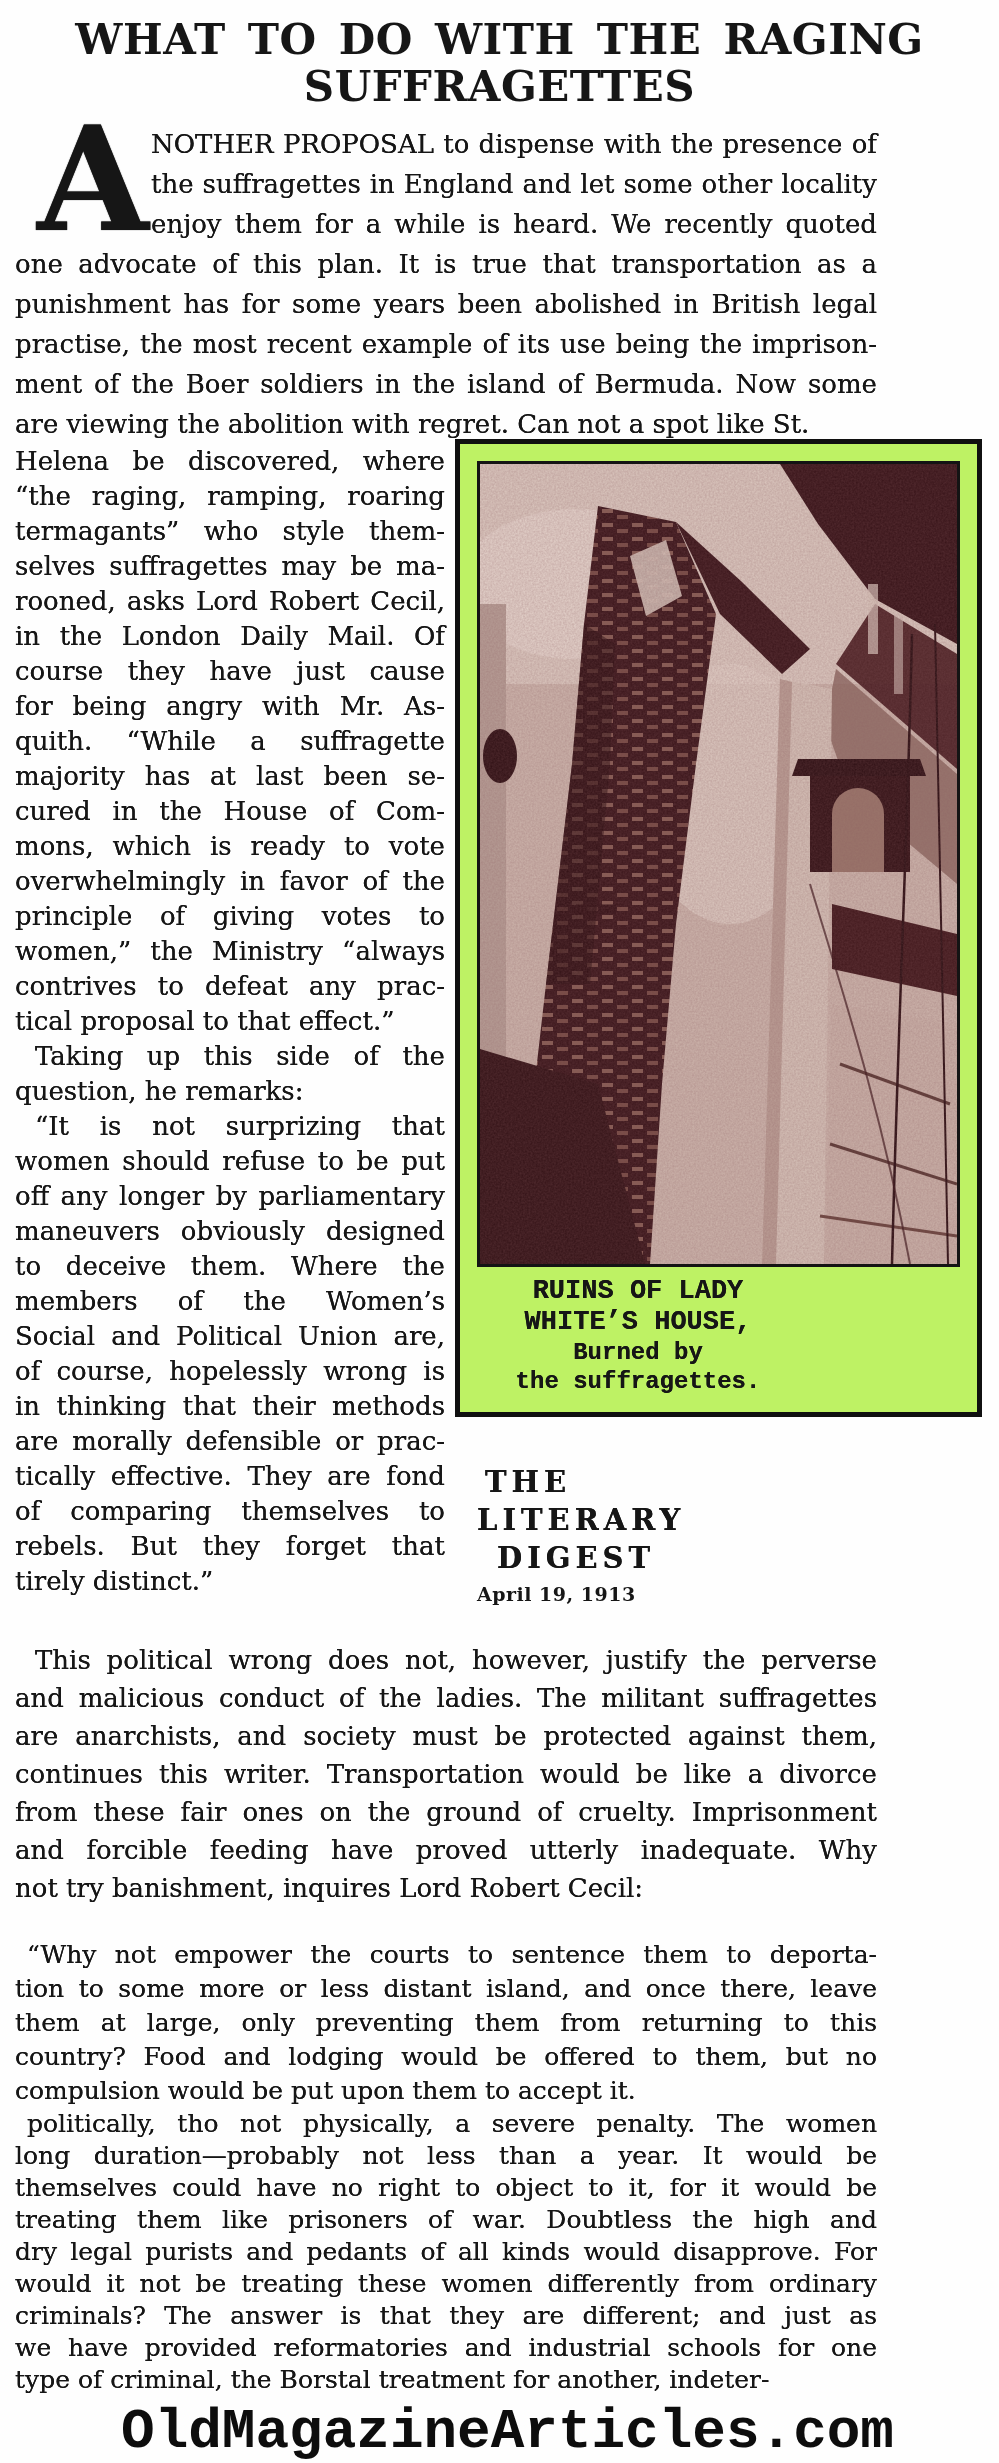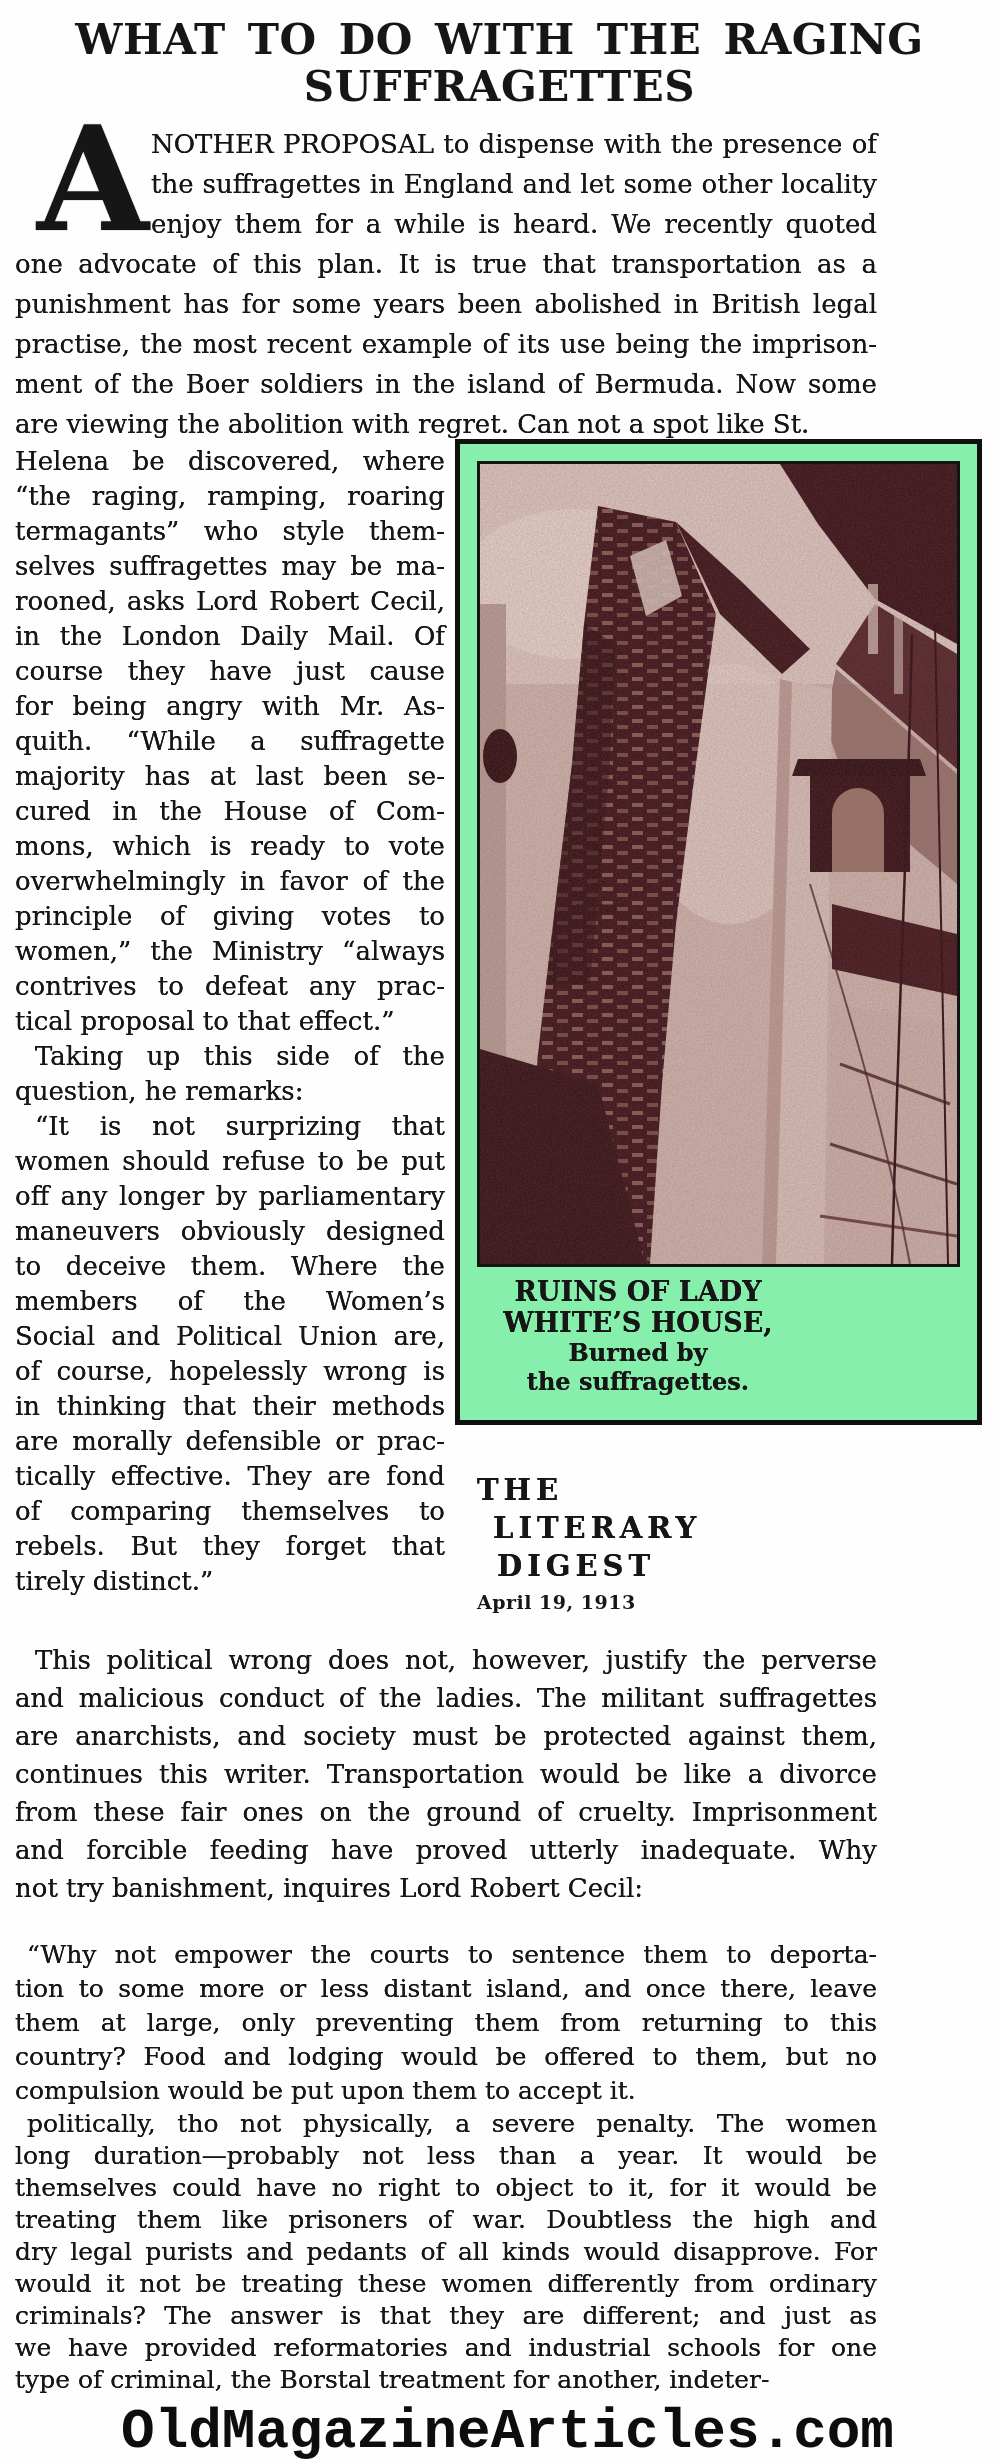--- a/index.html
+++ b/index.html
@@ -26,33 +26,33 @@
   .dropcap { float: left; width: 102px; height: 112px; margin: 4px 12px 0 22px;
              font-size: 144px; line-height: 104px; text-align: center; font-weight: bold;
              text-shadow: 0 0 1px currentColor; }
 
   
   .twocol { position: relative; height: 1197px; }
   .leftcol { position: absolute; left: 15px; top: 0; width: 430px;
              font-size: 26px; line-height: 35px; }
 
   .rightcol { position: absolute; left: 455px; top: -5px; width: 527px; }
-  .photo-frame { border: 5px solid #101010; background: #86efac; padding: 17px 17px 24px; }
+  .photo-frame { border: 5px solid #101010; background: #bef264; padding: 17px 17px 16px; font-family: Liberation Mono, monospace; }
   .photo { border: 3px solid #141414; line-height: 0; }
   .photo svg { display: block; }
   .caption { width: 322px; margin-top: 9px; font-weight: bold; }
   .caption .line { white-space: normal; text-align: center; text-align-last: center; }
   .caption .line:nth-child(1), .caption .line:nth-child(2) { font-size: 27px; line-height: 31px; }
   .caption .line:nth-child(3), .caption .line:nth-child(4) { font-size: 24px; line-height: 29px; }
 
   .attribution { margin: 46px 0 0 22px; font-weight: bold; }
   .attribution .line { white-space: nowrap; text-align: left; text-align-last: left;
                        font-size: 29px; line-height: 38px; letter-spacing: 5px; }
-  .attribution .line:nth-child(1) { }
-  .attribution .line:nth-child(2) { margin-left: 16px; }
+  .attribution .line:nth-child(1) { margin-left: 8px; }
+  .attribution .line:nth-child(2) { margin-left: 0; }
   .attribution .line:nth-child(3) { margin-left: 20px; }
   .attribution-date { margin: 6px 0 0 0; font-size: 19px; font-weight: bold; letter-spacing: .5px; }
 
   
   .block { margin: 0 122px 0 15px; }
   .block-2 { font-size: 26px; line-height: 38px; }
   .block-3 { font-size: 25px; line-height: 34px; margin-top: 31px; }
   .block-3 .line:first-child, .block-4 .line:first-child { text-indent: 12px; }
   .block-4 { font-size: 25px; line-height: 32px; }
 

